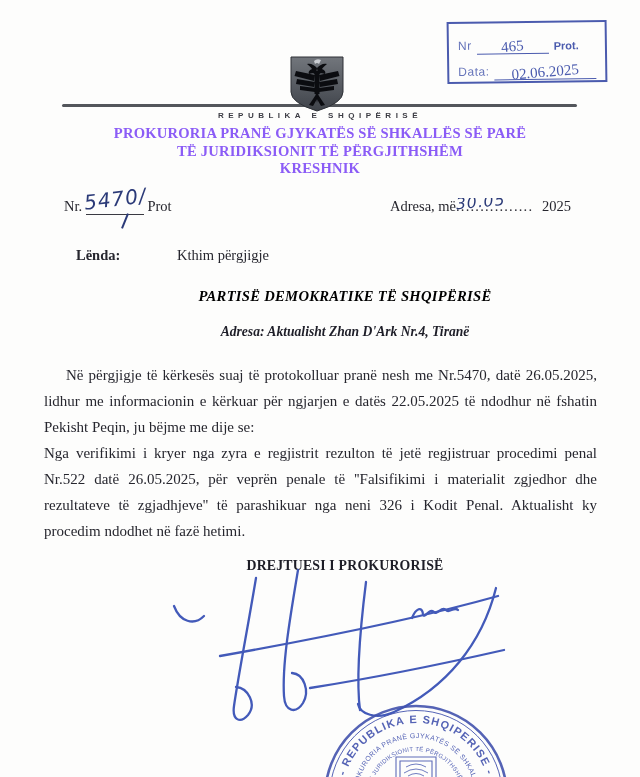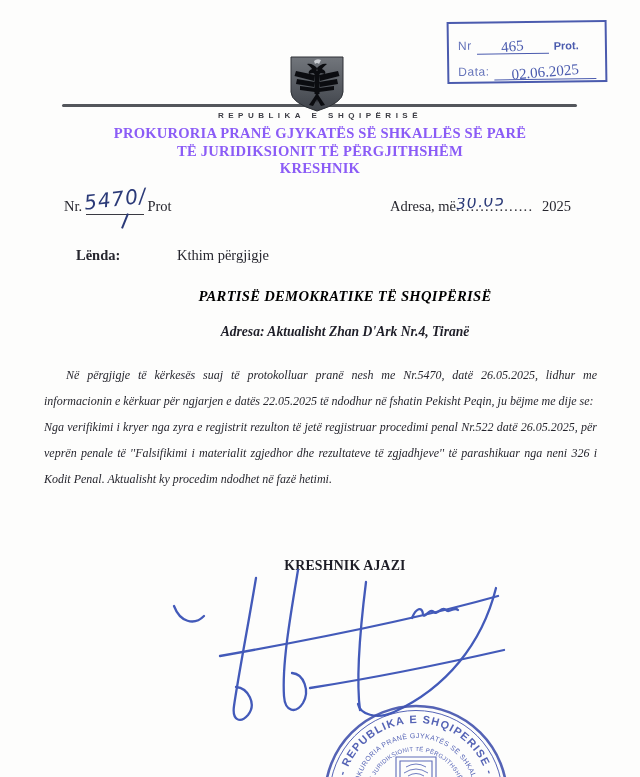--- a/index.html
+++ b/index.html
@@ -54,21 +54,21 @@
   .subject { position:absolute; left:64px; top:247px; font-size:14.5px;margin-left:12px; }
   .subject .lbl { font-weight:bold; }
   .subject .val { margin-left:53px; }
 
   
   .recipient { position:absolute; left:50px; top:288px; width:590px; text-align:center; }
   .recip-name { font-weight:bold; font-style:italic; font-size:14.6px; letter-spacing:.3px; color:#000000; }
   .recip-addr { font-weight:bold; font-style:italic; font-size:13.6px; margin-top:19px; color:#1e1e28; }
 
   
-  .bodytext { position:absolute; left:44px; top:362px; width:553px; font-size:12px; line-height:26px; text-align:justify; color:#26262e;font-style:italic; }
+  .bodytext { position:absolute; left:44px; top:362px; width:553px; font-size:15px; line-height:26px; text-align:justify; color:#26262e; }
   .bodytext p { margin:0; }
   .bodytext .indent { text-indent:22px; }
 
   
   .signatory { position:absolute; left:170px; top:557px; width:350px; text-align:center;
     font-weight:bold; font-size:13.8px; line-height:18px; color:#1d1d26; letter-spacing:.2px; }
 
   .signature-svg { position:absolute; left:160px; top:558px; width:356px; height:180px; }
   .stamp-svg { position:absolute; left:316px; top:695px; width:200px; height:82px; }
 </style>
@@ -146,21 +146,21 @@
     <div class="recip-name">PARTISË DEMOKRATIKE TË SHQIPËRISË</div>
     <div class="recip-addr">Adresa: Aktualisht Zhan D'Ark Nr.4, Tiranë</div>
   </div>
 
   <div class="bodytext">
     <p class="indent">Në përgjigje të kërkesës suaj të protokolluar pranë nesh me Nr.5470, datë 26.05.2025, lidhur me informacionin e kërkuar për ngjarjen e datës 22.05.2025 të ndodhur në fshatin Pekisht Peqin, ju bëjme me dije se:</p>
     <p>Nga verifikimi i kryer nga zyra e regjistrit rezulton të jetë regjistruar procedimi penal Nr.522 datë 26.05.2025, për veprën penale të ''Falsifikimi i materialit zgjedhor dhe rezultateve të zgjadhjeve'' të parashikuar nga neni 326 i Kodit Penal. Aktualisht ky procedim ndodhet në fazë hetimi.</p>
   </div>
 
   <div class="signatory">
-    <div>KRESHNIK AJAZI</div>
+    <div>DREJTUESI I PROKURORISË</div>
   </div>
 
   <svg class="signature-svg" viewBox="0 0 356 180">
     <g fill="none" stroke="#3a52b6" stroke-width="2.3" stroke-linecap="round" opacity="0.95">
       <path d="M14,48 C20,64 34,68 44,58"></path>
       <path d="M96,20 C88,68 78,120 74,148 C72,162 80,166 88,157 C97,146 88,130 76,129"></path>
       <path d="M138,12 C130,60 122,106 124,138 C125,154 136,156 143,145 C150,133 144,116 132,115"></path>
       <path d="M60,98 C150,82 260,60 338,38"></path>
       <path d="M206,24 C200,72 196,122 200,152"></path>
       <path d="M252,60 C256,50 262,48 263,56 C264,62 270,49 274,54 C277,58 282,47 286,52 C289,56 294,48 298,52"></path>

